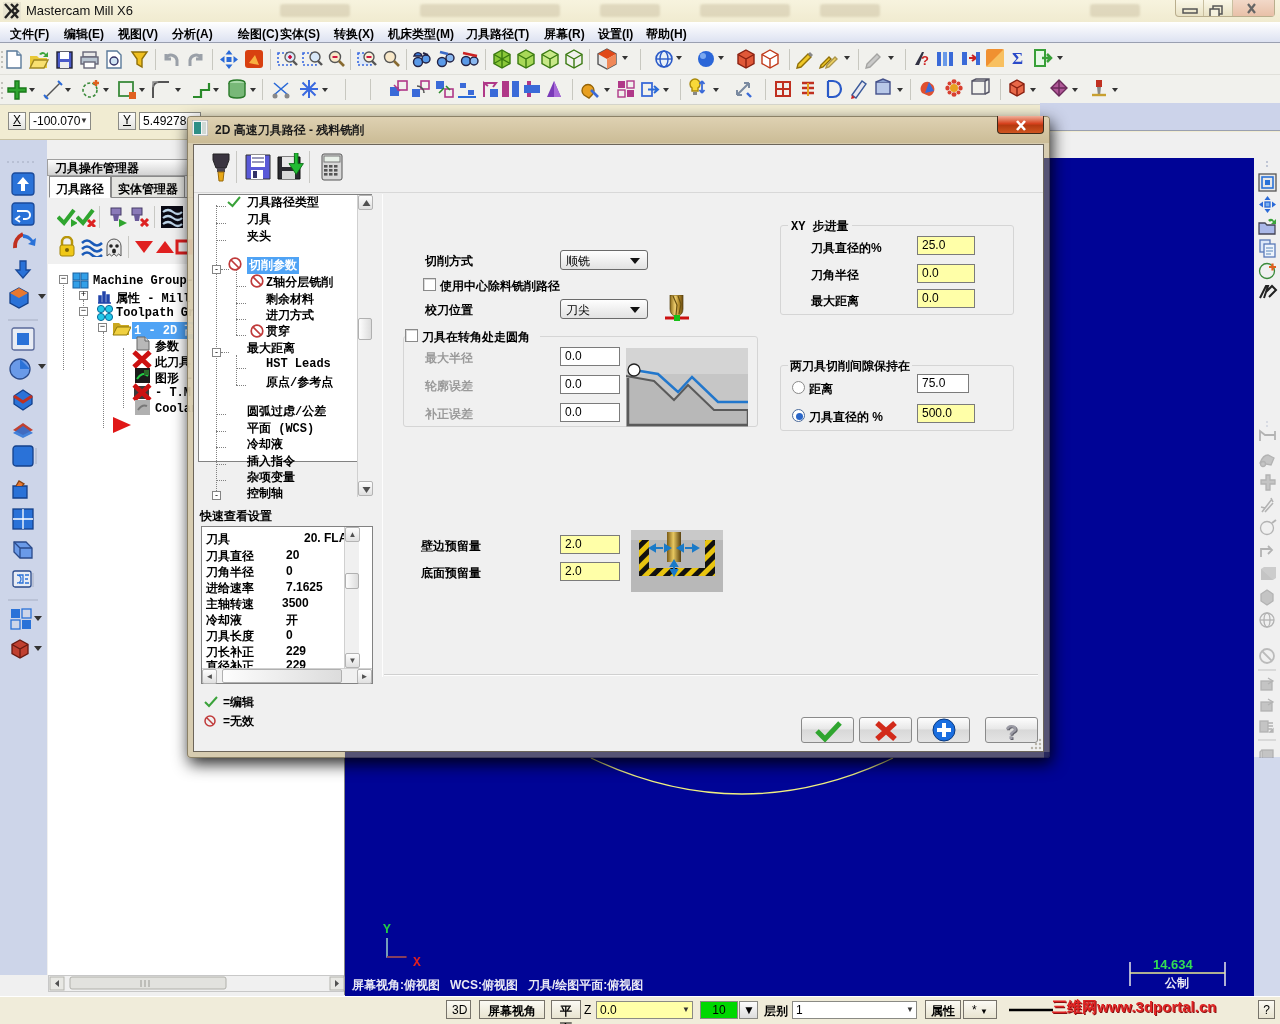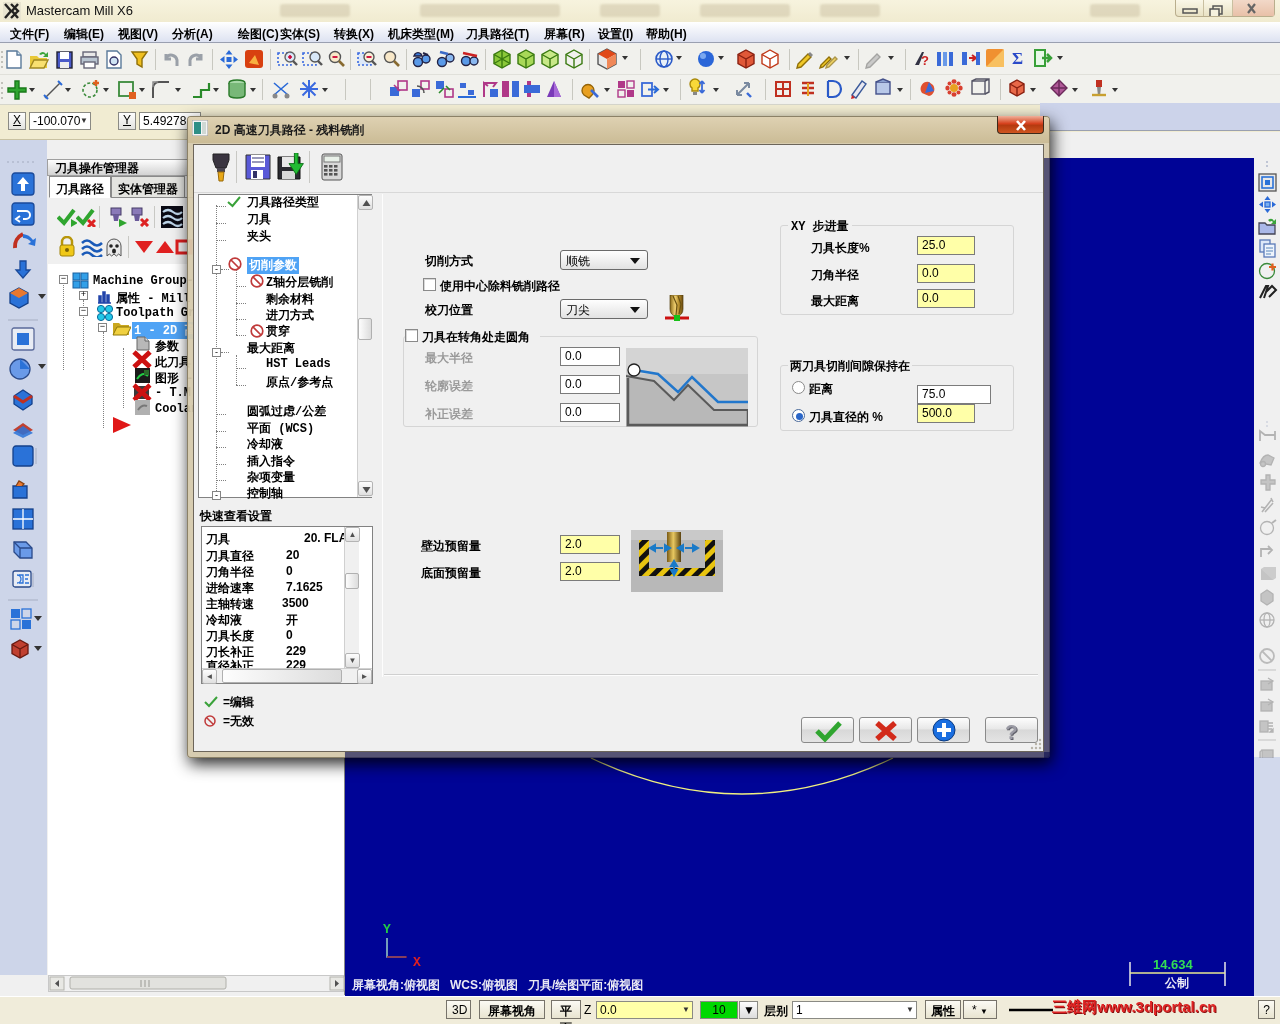--- a/index.html
+++ b/index.html
@@ -877,21 +877,21 @@
             <rect x="4" y="16" width="3.5" height="2.6"></rect>
             <rect x="9" y="16" width="3.5" height="2.6"></rect>
             <rect x="14" y="16" width="3.5" height="2.6"></rect>
             <rect x="4" y="20" width="3.5" height="2.6"></rect>
             <rect x="9" y="20" width="3.5" height="2.6"></rect>
             <rect x="14" y="20" width="3.5" height="2.6"></rect>
           </g>
         </svg>
   </div>
 
-  <div style="position:absolute;left:4px;top:49px;width:174px;height:304px;background:#fff;border:1px solid #828282" id="dtreebox">
+  <div style="position:absolute;left:4px;top:49px;width:174px;height:268px;background:#fff;border:1px solid #828282" id="dtreebox">
    <div class="vdot" style="left:17px;top:10px;height:288px"></div>
    <div class="vdot" style="left:37px;top:75px;height:65px"></div>
    <div class="vdot" style="left:37px;top:160px;height:30px"></div>
    <div class="dot" style="left:17px;top:11px;width:10px"></div>
    <div class="dot" style="left:17px;top:28px;width:10px"></div>
    <div class="dot" style="left:17px;top:45px;width:10px"></div>
    <div class="dot" style="left:22px;top:74px;width:8px"></div>
    <div class="dot" style="left:37px;top:91px;width:10px"></div>
    <div class="dot" style="left:37px;top:108px;width:10px"></div>
    <div class="dot" style="left:37px;top:124px;width:10px"></div>
@@ -1022,32 +1022,32 @@
      <rect width="122" height="26" fill="#d4d4d4"></rect>
      <path d="M0 28 L28 33 L48 52 L62 37 L88 62 L122 62 L122 79 L0 79 Z" fill="#b8b8b8"></path>
      <path d="M0 28 L28 33 L48 52 L62 37 L88 62 L122 62" fill="none" stroke="#5a5a5a" stroke-width="2"></path>
      <path d="M122 62 L122 77 L2 77 L2 30" fill="none" stroke="#5a5a5a" stroke-width="2.5"></path>
      <path d="M8 22 L32 26 L52 44 L66 29 L92 54 L122 54" fill="none" stroke="#2277cc" stroke-width="2.5"></path>
      <circle cx="8" cy="22" r="6" fill="#fff" stroke="#222" stroke-width="1.3"></circle>
    </svg>
 
    <div class="gb" style="left:586px;top:80px;width:234px;height:90px"></div>
    <div class="lbl" style="left:594px;top:73px;background:#f0f0f0;padding:0 3px;font-family:'Liberation Mono',monospace">XY 步进量</div>
-   <div class="lbl" style="left:617px;top:95px">刀具长度%</div>
+   <div class="lbl" style="left:617px;top:95px">刀具直径的%</div>
    <div class="efld yellow" style="left:723px;top:91px;width:58px">25.0</div>
    <div class="lbl" style="left:617px;top:122px">刀角半径</div>
    <div class="efld yellow" style="left:723px;top:119px;width:58px">0.0</div>
    <div class="lbl" style="left:617px;top:148px">最大距离</div>
    <div class="efld yellow" style="left:723px;top:144px;width:58px">0.0</div>
 
    <div class="gb" style="left:586px;top:220px;width:234px;height:66px"></div>
    <div class="lbl" style="left:594px;top:213px;background:#f0f0f0;padding:0 2px">两刀具切削间隙保持在</div>
    <div class="radio" style="left:598px;top:236px"></div>
    <div class="lbl" style="left:615px;top:236px">距离</div>
-   <div class="efld" style="left:723px;top:240px;width:74px">75.0</div>
+   <div class="efld" style="left:723px;top:229px;width:52px">75.0</div>
    <div class="radio" style="left:598px;top:264px;border-color:#4a6a9a">
           <div style="position:absolute;left:3px;top:3px;width:7px;height:7px;border-radius:50%;background:#2a66c8"></div>
         </div>
    <div class="lbl" style="left:615px;top:264px">刀具直径的 %</div>
    <div class="efld yellow" style="left:723px;top:259px;width:58px">500.0</div>
 
    <div class="lbl" style="left:227px;top:393px">壁边预留量</div>
    <div class="efld yellow" style="left:366px;top:390px">2.0</div>
    <div class="lbl" style="left:227px;top:420px">底面预留量</div>
    <div class="efld yellow" style="left:366px;top:417px">2.0</div>

